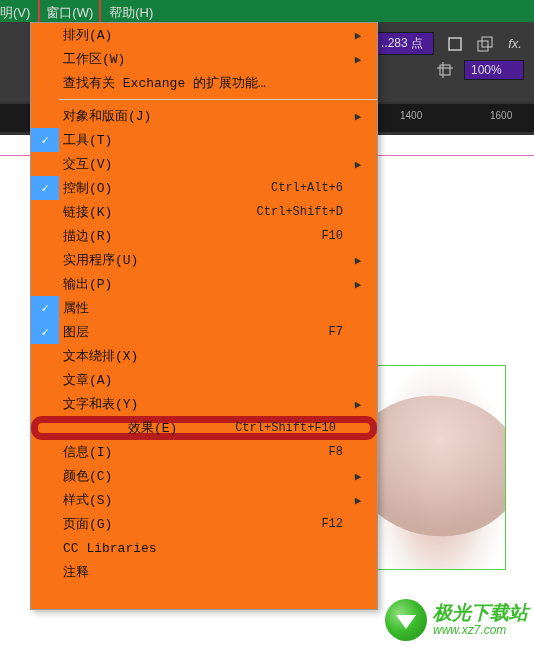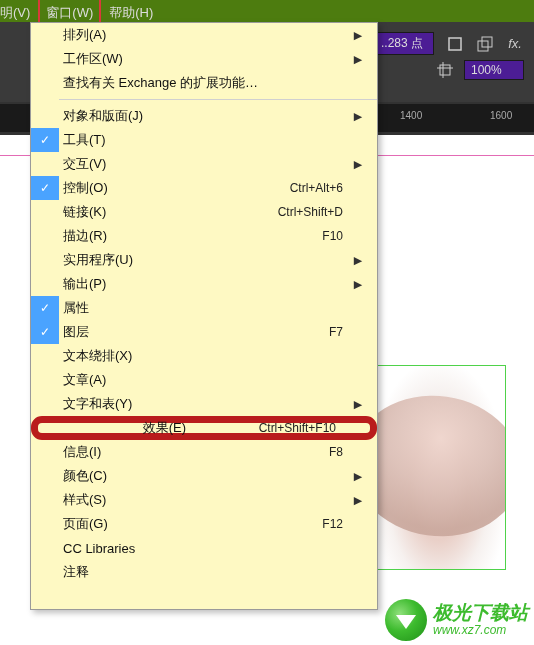--- a/index.html
+++ b/index.html
@@ -8,21 +8,21 @@
       height: 645px;
       background: #323232;
       font-family: "Microsoft YaHei", "PingFang SC", sans-serif;
       font-size: 13px;
       position: relative;
       overflow: hidden;
     }
 
     .menu-bar {
       height: 26px;
-      background: #4d7c0f;
+      background: #15803d;
       display: flex;
       align-items: center;
       padding-left: 0;
       color: #ddd;
     }
     .menu-bar-item {
       padding: 2px 8px;
       cursor: pointer;
     }
     .menu-bar-item.cut { padding-left: 0; }
@@ -105,24 +105,25 @@
       transform: rotate(8deg);
       opacity: 0.9;
     }
 
     
     .dropdown {
       position: absolute;
       top: 22px; left: 30px;
       width: 348px;
       height: 588px;
-      background: #fef9c3;
+      background: #f97316;
       border: 1px solid #9a9a9a;
       box-shadow: 3px 3px 6px rgba(0,0,0,0.25);
       color: #111;
+      font-family: Liberation Mono, monospace;
     }
     .dd-scroll { max-height: 588px; overflow: hidden; }
     .dd-item {
       display: flex;
       align-items: center;
       height: 24px;
       padding-right: 12px;
       cursor: pointer;
       position: relative;
     }

